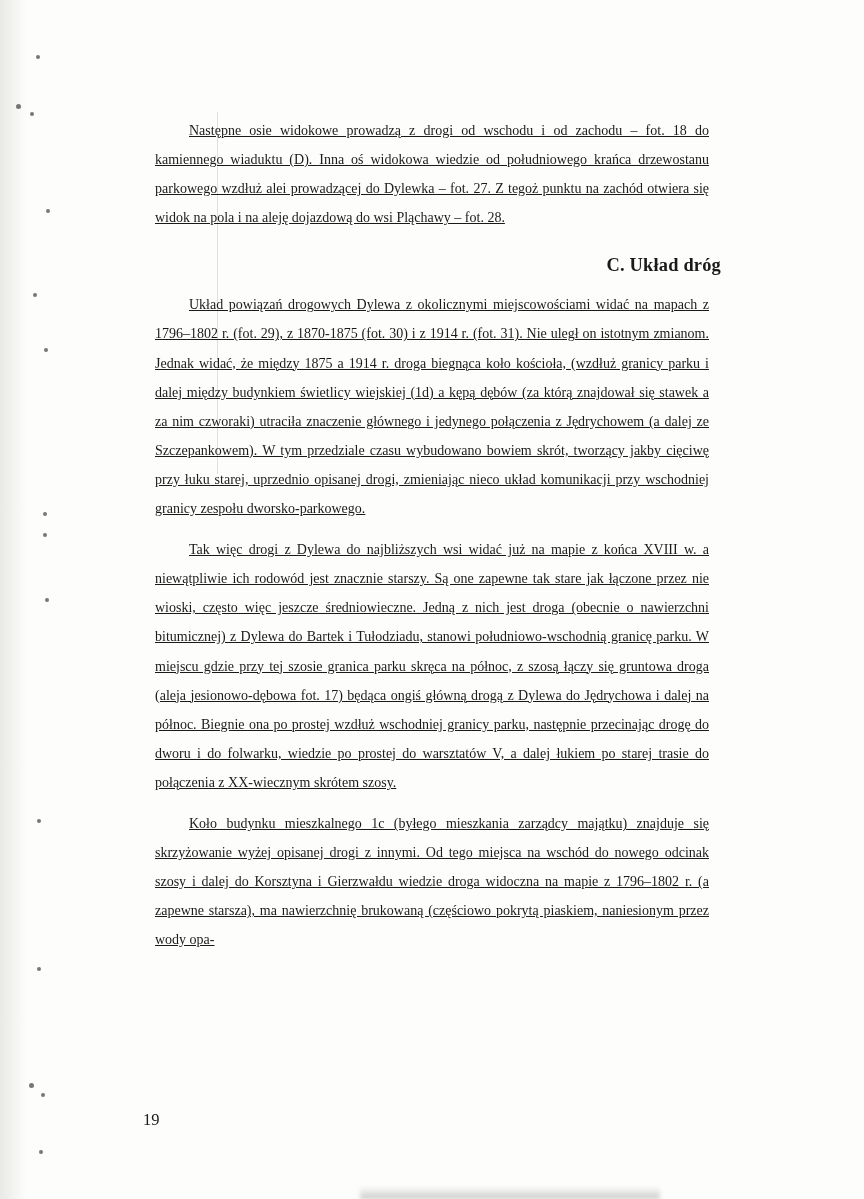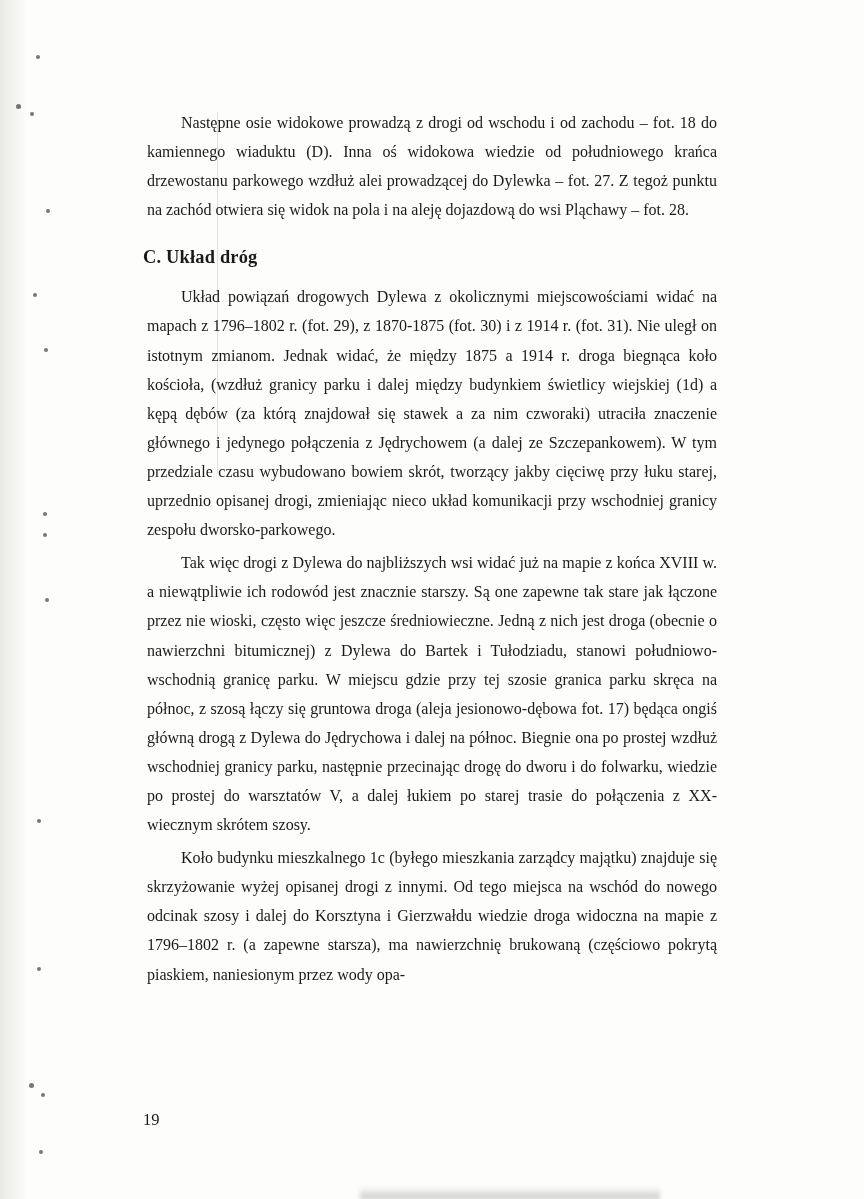--- a/index.html
+++ b/index.html
@@ -35,35 +35,36 @@
     border-radius: 50%;
     opacity: .75;
   }
   .content {
     position: absolute;
     left: 143px;
     top: 104px;
     width: 578px;
   }
   p {
-    margin: 4px;
-    font-size: 16px;
+    margin: 12px;
+    font-size: 14px;
     line-height: 29.1px;
     text-align: justify;
     text-justify: inter-word;
     text-indent: 34px;
     -webkit-hyphens: manual;
     hyphens: manual;
+    text-decoration: underline;
   }
   p + p { margin-top: 0; }
   .heading {
     margin: 23px 0 14px 0;
     font-size: 18.4px;
     font-weight: bold;
-    text-align: left;
+    text-align: right;
     text-indent: 0;
     letter-spacing: .2px;
   }
   .page-number {
     position: absolute;
     left: 0;
     top: 1006px;
     width: 578px;
     text-align: left;
     font-size: 16.5px;

